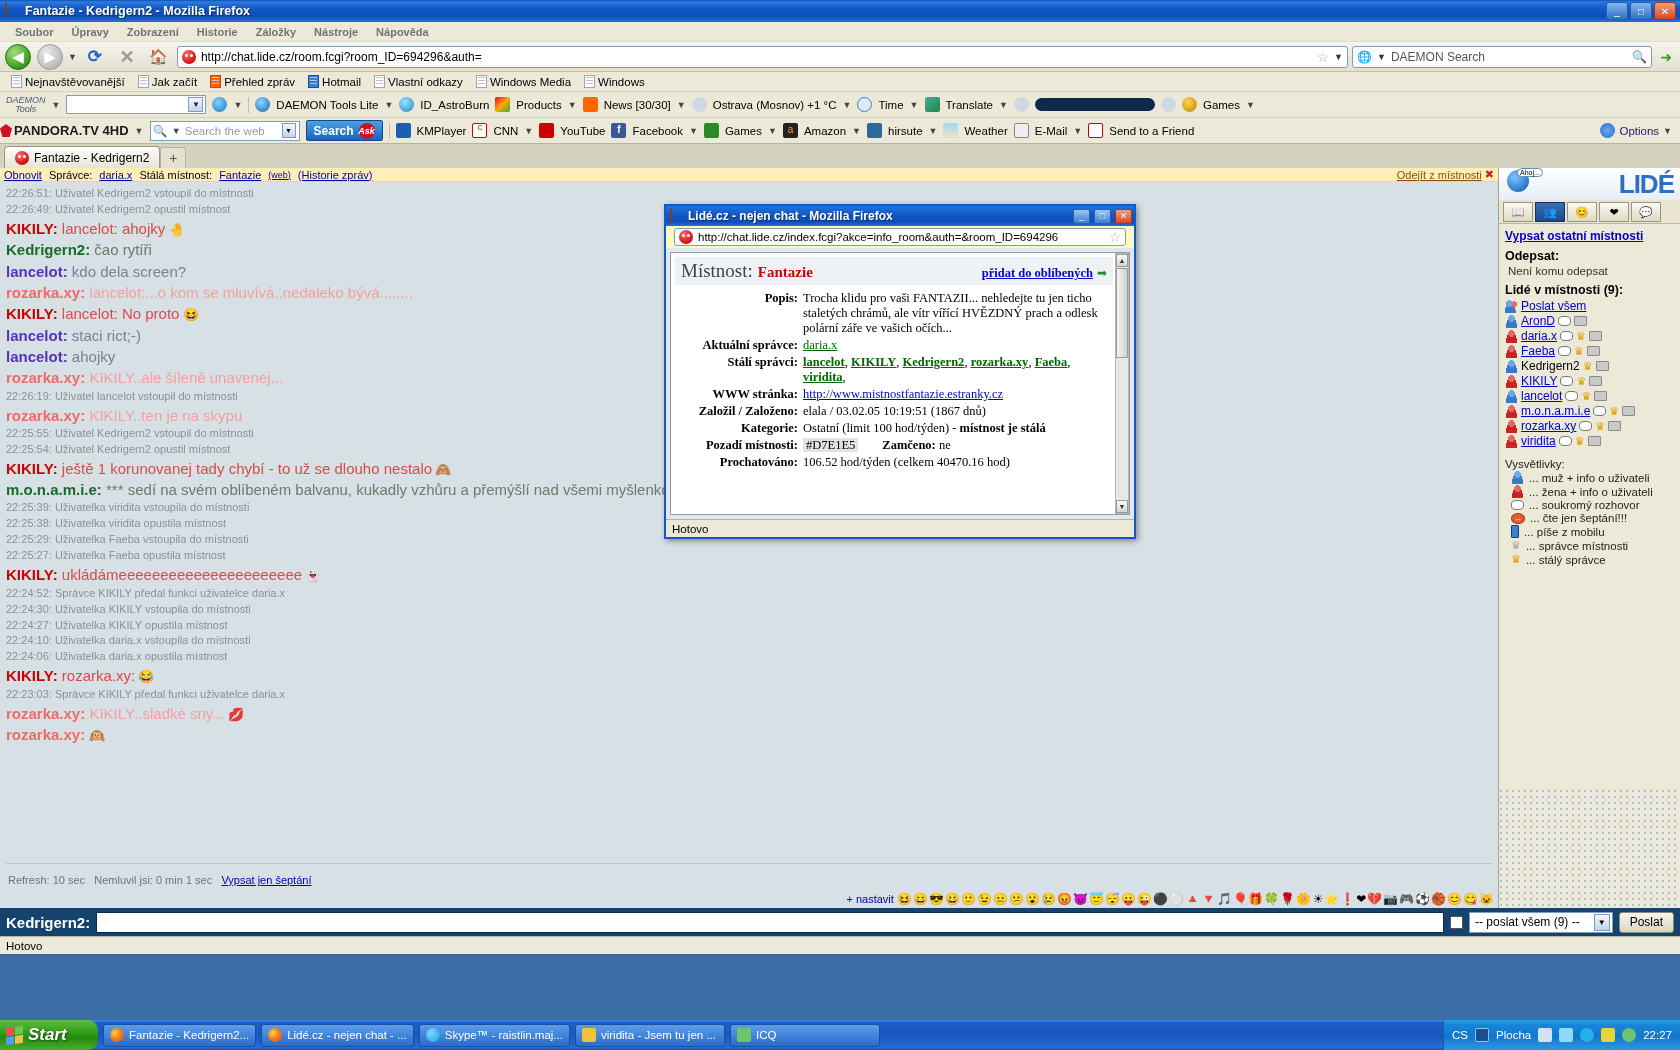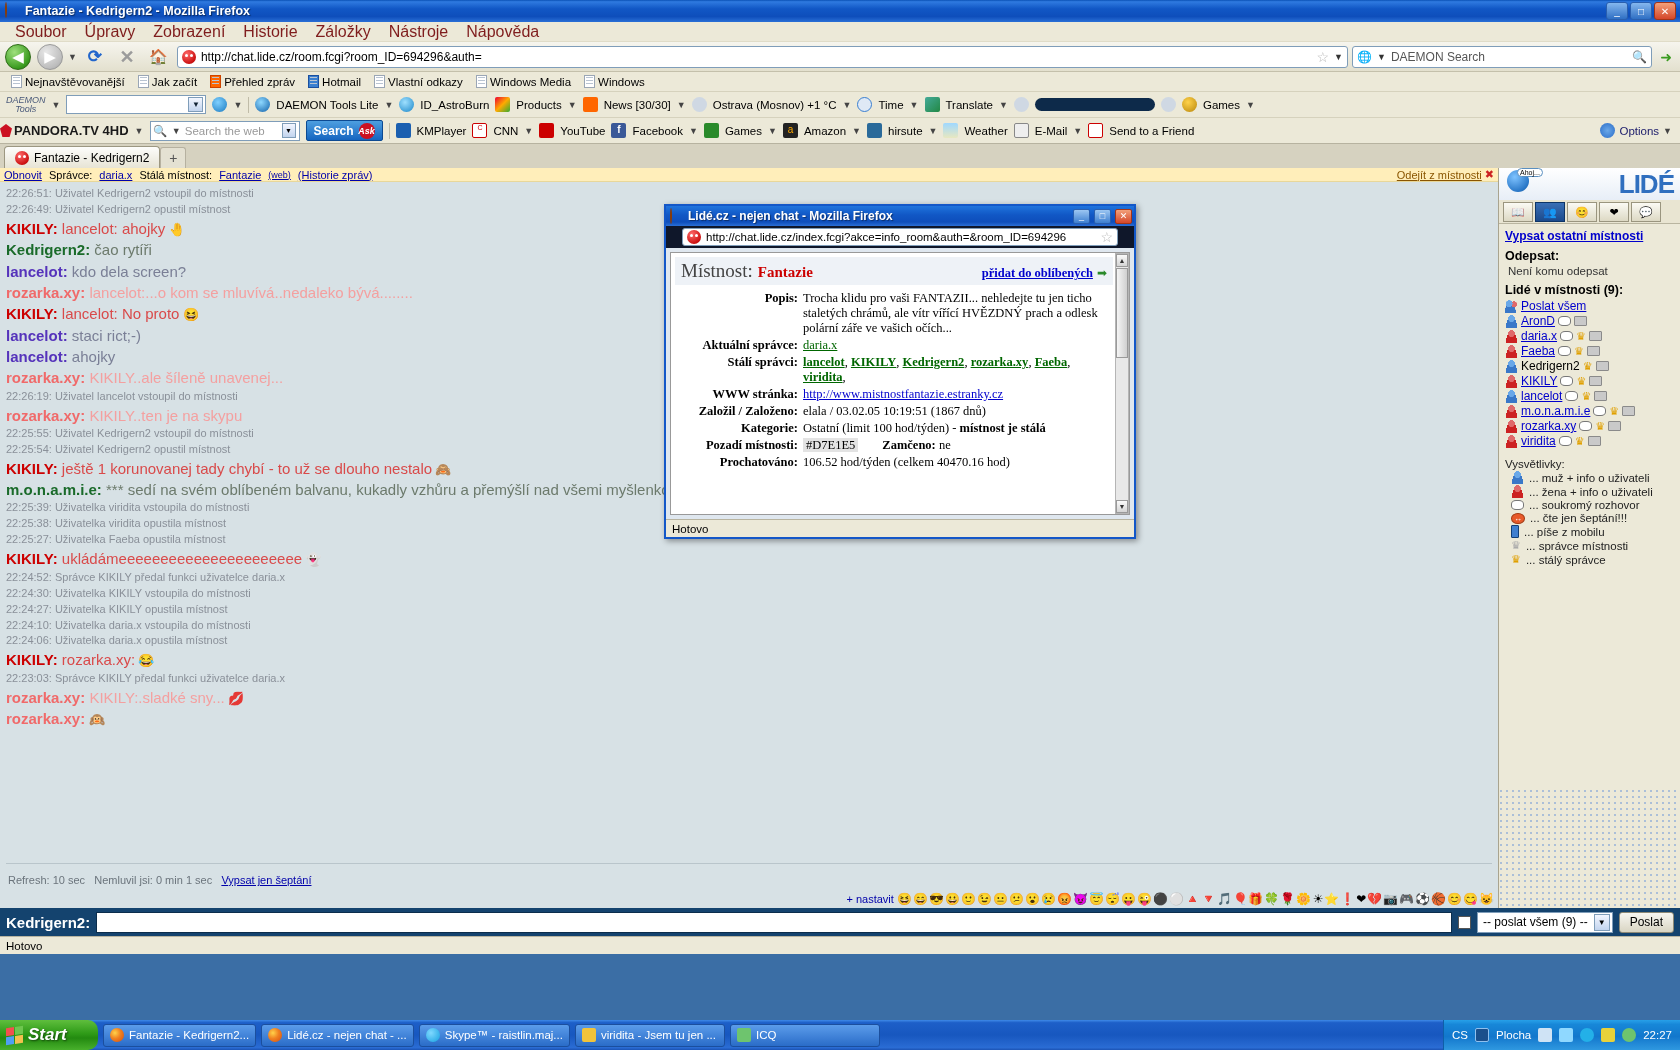--- a/index.html
+++ b/index.html
@@ -34,21 +34,21 @@
     color:#fff; font-size:10px; display:flex;align-items:center;justify-content:center;
     font-family:"Liberation Sans",sans-serif;
   }
   .tb-btn.close { background: linear-gradient(180deg,#f2a07a,#d4472a); border-color:#a33417; }
 
   
   .menubar {
     height:20px; background:#ece9d8; display:flex; align-items:center; padding-left:6px;
     border-bottom:1px solid #e0dcc8;
   }
-  .menubar span { padding:2px 9px; font-size:16px; color:#7f1d1d; }
+  .menubar span { padding:2px 9px; font-size:11px; color:#737373;font-weight:bold; }
 
   
   .navbar {
     height:30px; background:linear-gradient(180deg,#f6f5ee,#e3e0ce);
     display:flex; align-items:center; padding:0 4px; gap:4px;
     border-bottom:1px solid #c4c0ab;
   }
   .navbtn { width:28px;height:26px;display:flex;align-items:center;justify-content:center; }
   .circbtn {
     width:26px;height:26px;border-radius:50%;
@@ -208,21 +208,21 @@
   .inputbar {
     height:28px; background:#14436e; display:flex; align-items:center; gap:6px; padding:0 6px;
   }
   .inputbar .who{ color:#fff; font-weight:bold; font-size:15px; }
   .inputbar input{
     flex:1; height:21px; border:1px solid #0b2d4c; font-size:13px; padding:0 4px;
     font-family:"Liberation Sans",sans-serif;
   }
   .inputbar .chk{ width:13px;height:13px;background:#fff;border:1px solid #555; }
   .selwrap{ height:21px; background:#fff; border:1px solid #7f9db9; display:flex;align-items:center;
-            padding:0 2px 0 5px; font-size:12px; gap:6px;}
+            padding:0 2px 0 5px; font-size:12px; gap:14px;}
   .selwrap .cbtn{width:16px;height:17px;background:linear-gradient(180deg,#f3f6ff,#c2d4ee);border:1px solid #7f9db9;
                  display:flex;align-items:center;justify-content:center;font-size:8px;}
   .sendbtn{ height:21px;background:linear-gradient(180deg,#f7f6f1,#d9d5c3);border:1px solid #8e8a77;border-radius:3px;
             padding:0 10px; font-size:12px; display:flex;align-items:center;}
 
   
   .statusbar{ height:18px; background:#ece9d8; border-top:1px solid #b8b4a0; display:flex;align-items:center;
               padding-left:6px; font-size:11.5px; }
 
   
@@ -230,21 +230,21 @@
     position:absolute; left:664px; top:204px; width:472px; height:335px;
     border:2px solid #1357c8; background:#dfe7ef; box-shadow:2px 2px 6px rgba(0,0,0,.4);
   }
   .p-title{ height:20px; background:linear-gradient(180deg,#1f74dd 0%,#1157c5 45%,#0e4ebb 80%,#2a6fd6 100%);
             display:flex;align-items:center;color:#fff;padding:0 2px;gap:4px; }
   .p-title .pt{ font-weight:bold; font-size:12px; flex:1; text-shadow:1px 1px 1px rgba(0,0,0,.45);}
   .p-btn{ width:17px;height:15px;border:1px solid #2a5fae;border-radius:2px;
           background:linear-gradient(180deg,#9cc6f2,#3d7fd0); color:#fff;font-size:9px;
           display:flex;align-items:center;justify-content:center;}
   .p-btn.close{ background:linear-gradient(180deg,#f2a07a,#d4472a); border-color:#a33417;}
-  .p-url{ height:22px; background:#0f172a; display:flex;align-items:center;padding:2px 16px; }
+  .p-url{ height:22px; background:#fef9c3; display:flex;align-items:center;padding:2px 8px; }
   .p-urlin{ flex:1; height:18px; background:#fff;border:1px solid #7f9db9;border-radius:3px;
             display:flex;align-items:center;gap:5px;padding:0 4px;font-size:11.5px;}
   .p-body{ position:absolute; left:4px; right:4px; top:46px; bottom:22px; background:#fff; overflow:hidden;
            border:1px solid #999; font-family:"Liberation Serif", serif; }
   .p-inner{ padding:4px 16px 0 4px; }
   .p-head{ background:#eef2f7; display:flex;align-items:baseline; padding:3px 6px; }
   .p-head .mlabel{ font-size:19px; color:#444; font-family:"Liberation Serif",serif;}
   .p-head .mname{ font-size:15px; color:#cc0000; font-weight:bold; margin-left:5px;}
   .p-head .fav{ margin-left:auto; color:#0000cc; font-weight:bold; font-size:12.5px; text-decoration:underline;}
   .p-rows{ margin-top:6px; font-size:12.5px; }
@@ -494,20 +494,21 @@
           <div class="msg"><span class="nick n-lancelot">lancelot:</span><span class="t-lancelot"> ahojky</span></div>
           <div class="msg"><span class="nick n-rozarka">rozarka.xy:</span><span class="t-rozarka"> KIKILY..ale šíleně unavenej...</span></div>
           <div class="sys">22:26:19: Uživatel lancelot vstoupil do místnosti</div>
           <div class="msg"><span class="nick n-rozarka">rozarka.xy:</span><span class="t-rozarka"> KIKILY..ten je na skypu</span></div>
           <div class="sys">22:25:55: Uživatel Kedrigern2 vstoupil do místnosti</div>
           <div class="sys">22:25:54: Uživatel Kedrigern2 opustil místnost</div>
           <div class="msg"><span class="nick n-kikily">KIKILY:</span><span class="t-kikily"> ještě 1 korunovanej tady chybí - to už se dlouho nestalo</span><span class="emo"> 🙈</span></div>
           <div class="msg"><span class="nick n-mona">m.o.n.a.m.i.e:</span><span class="t-mona"> *** sedí na svém oblíbeném balvanu, kukadly vzhůru a přemýšlí nad všemi myšlenkovým</span></div>
           <div class="sys">22:25:39: Uživatelka viridita vstoupila do místnosti</div>
           <div class="sys">22:25:38: Uživatelka viridita opustila místnost</div>
+          <div class="sys">22:25:29: Uživatelka Faeba vstoupila do místnosti</div>
           <div class="sys">22:25:27: Uživatelka Faeba opustila místnost</div>
           <div class="msg"><span class="nick n-kikily">KIKILY:</span><span class="t-kikily"> ukládámeeeeeeeeeeeeeeeeeeeeee</span><span class="emo"> 👻</span></div>
           <div class="sys">22:24:52: Správce KIKILY předal funkci uživatelce daria.x</div>
           <div class="sys">22:24:30: Uživatelka KIKILY vstoupila do místnosti</div>
           <div class="sys">22:24:27: Uživatelka KIKILY opustila místnost</div>
           <div class="sys">22:24:10: Uživatelka daria.x vstoupila do místnosti</div>
           <div class="sys">22:24:06: Uživatelka daria.x opustila místnost</div>
           <div class="msg"><span class="nick n-kikily">KIKILY:</span><span class="t-kikily"> rozarka.xy:</span><span class="emo"> 😂</span></div>
           <div class="sys">22:23:03: Správce KIKILY předal funkci uživatelce daria.x</div>
           <div class="msg"><span class="nick n-rozarka">rozarka.xy:</span><span class="t-rozarka"> KIKILY:.sladké sny...</span><span class="emo"> 💋</span></div>

